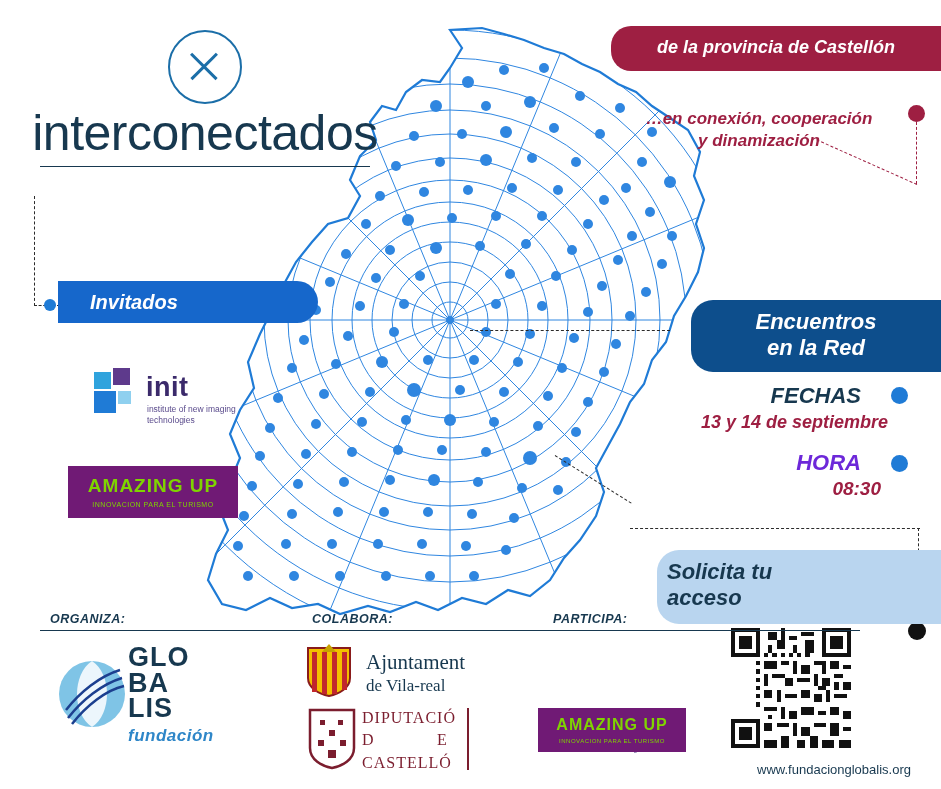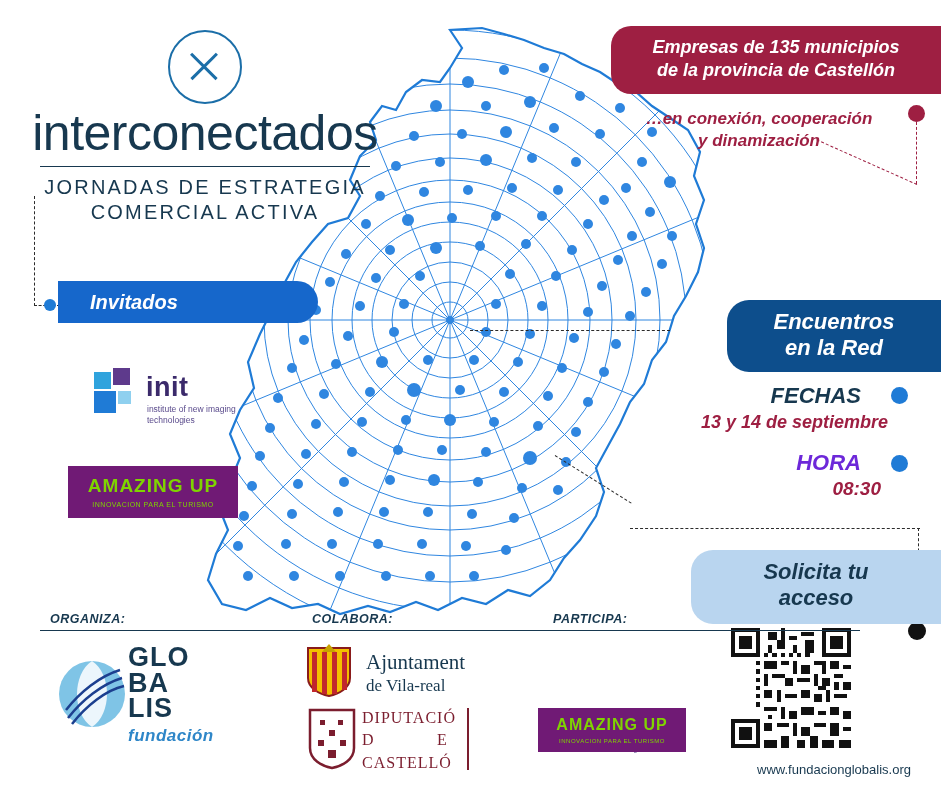--- a/index.html
+++ b/index.html
@@ -43,36 +43,36 @@
   #banner-top .l1,#banner-top .l2{
     font-style:italic;font-weight:bold;font-size:18px;line-height:1.28;
   }
   #banner-top-sub{
     right:32px;top:108px;width:300px;text-align:center;color:#9e1f42;
     font-style:italic;font-weight:bold;font-size:17px;line-height:1.3;
   }
 
   
   #banner-net{
-    right:0;top:300px;width:214px;background:#0d4e8c;color:#fff;
+    right:0;top:300px;width:250px;background:#0d4e8c;color:#fff;
     border-top-left-radius:22px;border-bottom-left-radius:22px;
     padding:9px 10px 11px 10px;box-sizing:border-box;text-align:center;
     font-style:italic;font-weight:bold;font-size:22px;line-height:1.18;
   }
   #fechas-label{right:80px;top:383px;font-size:22px;color:#17384f;font-weight:bold;font-style:italic;}
   #fechas-value{right:53px;top:412px;font-size:18px;color:#9e1f42;font-weight:bold;font-style:italic;}
   #hora-label{right:80px;top:450px;font-size:22px;color:#6d28d9;font-weight:bold;font-style:italic;}
   #hora-value{right:60px;top:478px;font-size:19px;color:#9e1f42;font-weight:bold;font-style:italic;}
   .dotblue{width:17px;height:17px;border-radius:50%;background:#1f7bd6;}
 
   
   #banner-access{
-    right:0;top:550px;width:250px;background:#b9d5ef;color:#17384f;
+    right:0;top:550px;width:284px;background:#b9d5ef;color:#17384f;
     border-top-left-radius:22px;border-bottom-left-radius:22px;
-    padding:9px 10px 12px 10px;box-sizing:border-box;text-align:center;
+    padding:9px 10px 12px 10px;box-sizing:border-box;
     font-style:italic;font-weight:bold;font-size:22px;line-height:1.2;
   }
   #qr{right:90px;top:628px;width:120px;height:120px;}
   #web{right:30px;top:762px;font-size:13px;color:#17384f;}
 
   
   #invitados{
     left:58px;top:281px;width:260px;height:42px;background:#1667cb;
     border-top-right-radius:21px;border-bottom-right-radius:21px;
     color:#fff;font-style:italic;font-weight:bold;font-size:20px;
@@ -299,32 +299,27 @@
         <circle cx="230" cy="566" r="5"></circle>
         <circle cx="274" cy="566" r="5"></circle>
     </g>
   </svg>
 </div>
 
 <div class="abs" id="logo-block">
   <div id="logo-mark"></div>
   <div id="logo-word">interconectados</div>
   <div id="logo-rule"></div>
-  <div id="logo-sub">
-    <div>JORNADAS DE ESTRATEGIA</div>
-    <div>COMERCIAL ACTIVA</div>
-  </div>
 </div>
 
 <div class="dashedv abs" style="left:34px;top:196px;height:110px;"></div>
 <div class="dashed abs" style="left:34px;top:305px;width:26px;"></div>
 <div class="abs" style="left:44px;top:299px;width:12px;height:12px;border-radius:50%;background:#1f7bd6;"></div>
 
 <div class="abs" id="banner-top">
-  <div class="l1">Empresas de 135 municipios</div>
   <div class="l2">de la provincia de Castellón</div>
 </div>
 <div class="abs" id="banner-top-sub">
   <div>…en conexión, cooperación</div>
   <div>y dinamización</div>
 </div>
 <div class="abs" style="right:16px;top:105px;width:17px;height:17px;border-radius:50%;background:#9e1f42;"></div>
 <div class="dashedv abs" style="right:24px;top:122px;height:62px;border-color:#9e1f42;"></div>
 <div class="dashed abs" style="right:24px;top:184px;width:110px;border-color:#9e1f42;transform:rotate(24deg);transform-origin:right center;"></div>
 

